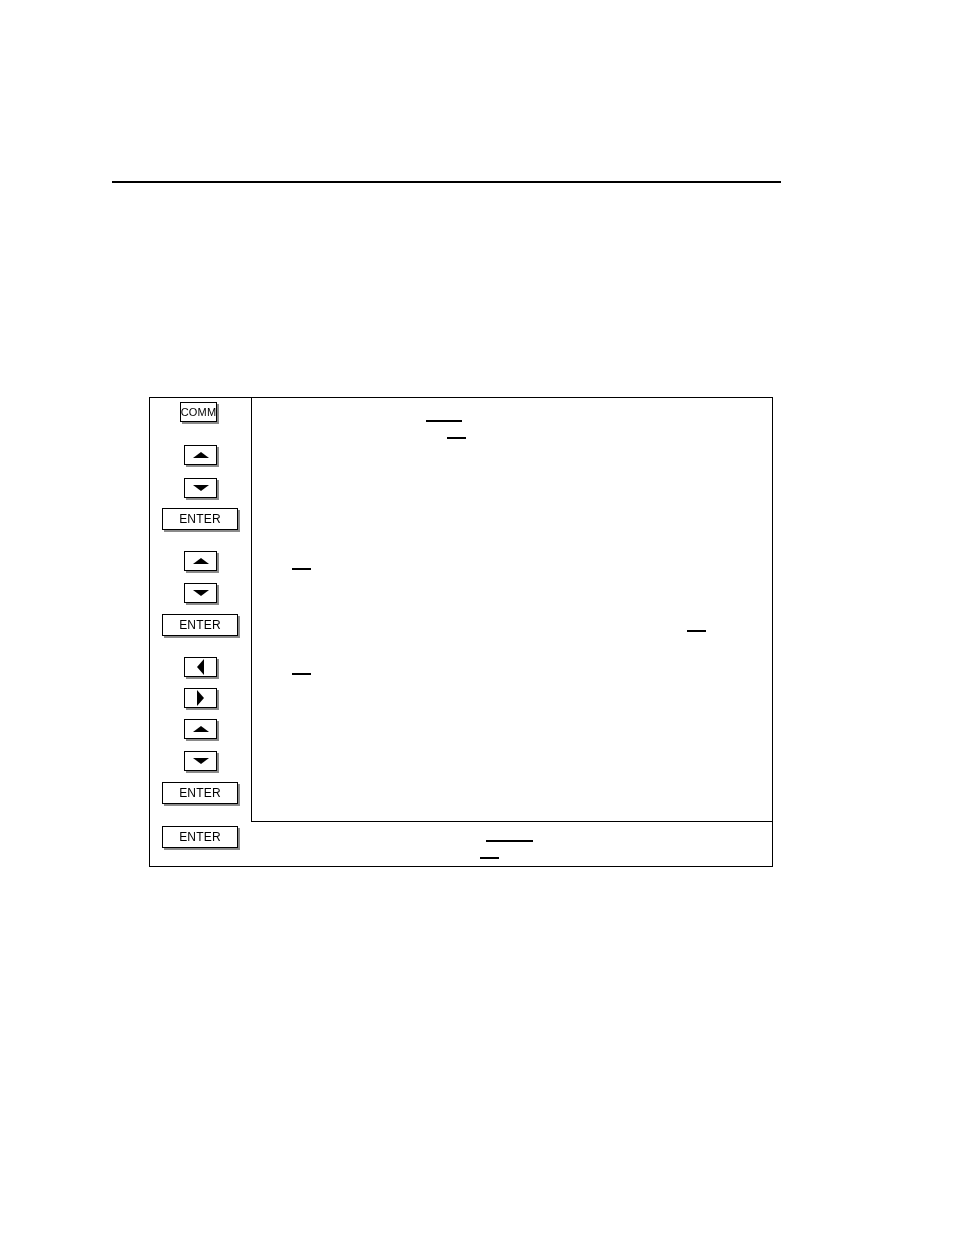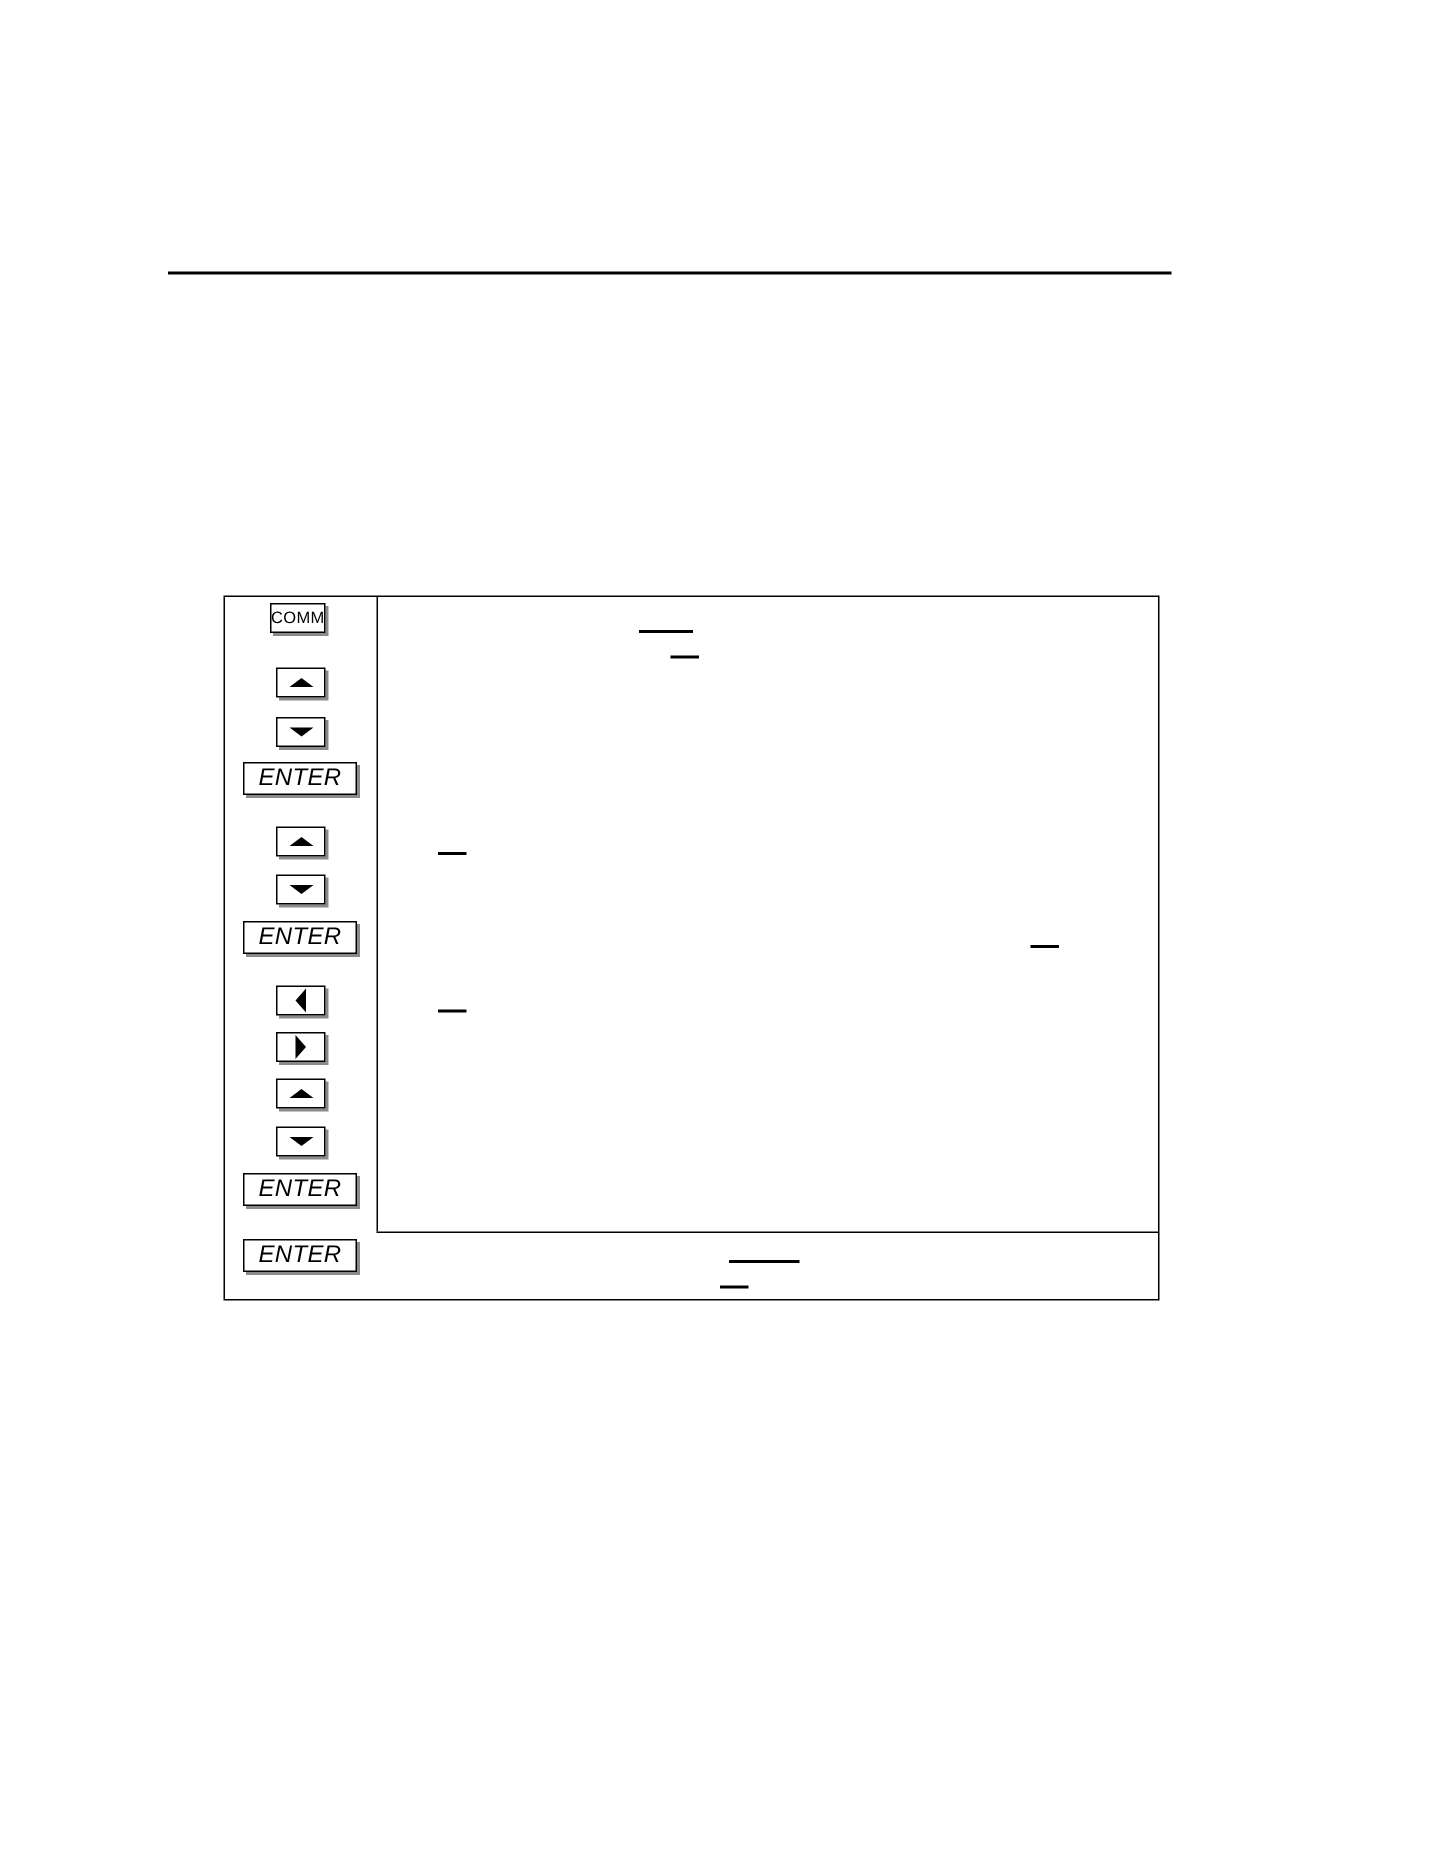--- a/index.html
+++ b/index.html
@@ -82,21 +82,21 @@
     width: 37px;
     height: 20px;
   }
   .key.comm .key-label { font-size: 11px; }
 
   
   .key.enter {
     width: 76px;
     height: 22px;
   }
-  .key.enter .key-label { font-size: 16px; font-style: italic; }
+  .key.enter .key-label { font-size: 12px; }
 
   
   .key.arrow {
     width: 33px;
     height: 20px;
   }
 
   .tri {
     width: 0;
     height: 0;

